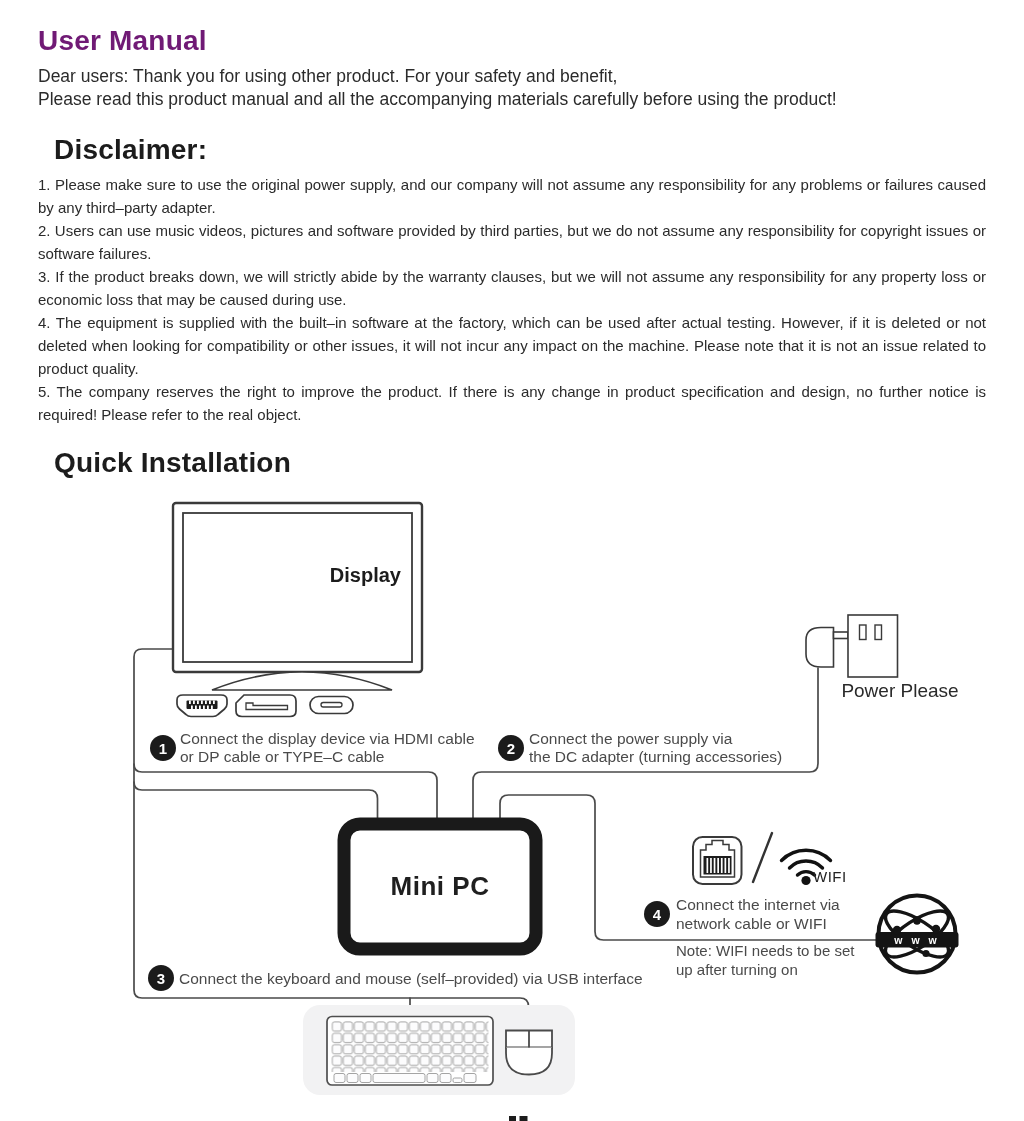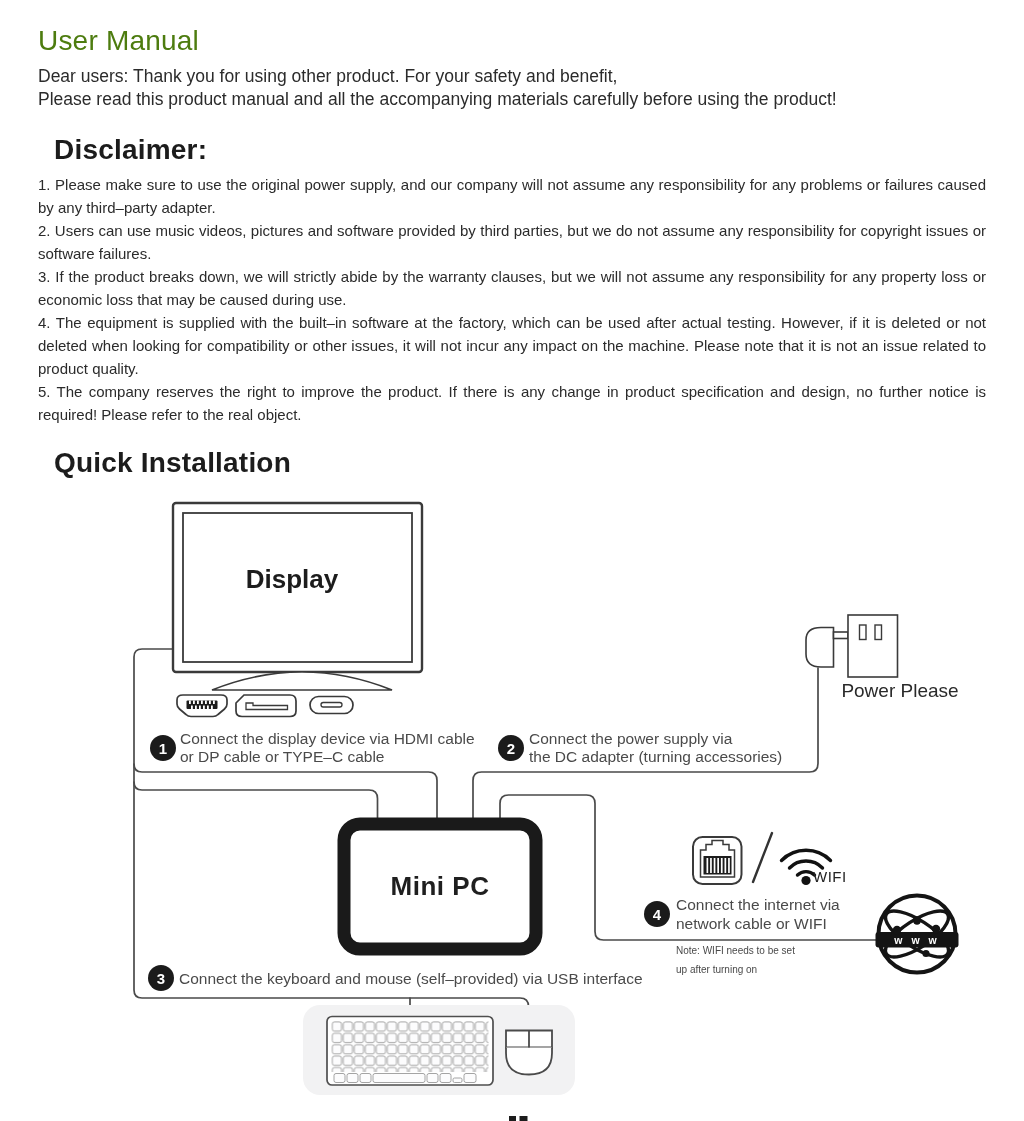--- a/index.html
+++ b/index.html
@@ -5,36 +5,36 @@
   html,body{margin:0;padding:0;background:#ffffff;}
   .page{
     position:relative;
     width:1024px;height:1121px;
     background:#ffffff;
     font-family:"Liberation Sans", sans-serif;
     color:#262626;
     overflow:hidden;
   }
   .content{padding:26px 38px 0 38px;}
-  h1.title{font-size:28px;font-weight:normal;line-height:30px;margin:0;color:#4d7c0f;letter-spacing:.2px;}
+  h1.title{font-size:28px;font-weight:bold;line-height:30px;margin:0;color:#701a75;letter-spacing:.2px;}
   .intro{margin-top:9px;font-size:17.5px;line-height:23px;color:#2b2b2b;}
   h2.sec{font-size:28px;font-weight:bold;line-height:30px;margin:24px 0 8px 16px;color:#1c1c1c;letter-spacing:.2px;}
   .disclaimer p{margin:0;font-size:15px;line-height:23px;text-align:justify;color:#2b2b2b;}
   h2.qi{margin-top:22px;}
 
   .diagram{position:absolute;left:0;top:488px;width:1024px;height:633px;}
   .abs{position:absolute;}
-  .display-label{left:183px;top:76px;width:218px;text-align:center;font-size:26px;font-weight:bold;color:#1c1c1c;}
+  .display-label{left:183px;top:76px;width:218px;text-align:right;font-size:20px;font-weight:bold;color:#1c1c1c;}
   .minipc-label{left:344px;top:336px;width:192px;height:125px;display:flex;align-items:center;justify-content:center;font-size:26px;font-weight:bold;color:#1f1f1f;letter-spacing:.5px;}
   .power-label{left:800px;top:192px;width:200px;text-align:center;font-size:19px;color:#2a2a2a;}
   .wifi-label{left:813px;top:380px;font-size:15px;color:#222;letter-spacing:.5px;}
   .step-dot{width:26px;height:26px;border-radius:50%;background:#1b1b1b;color:#fff;
     display:flex;align-items:center;justify-content:center;font-size:15px;font-weight:bold;}
   .step-text{font-size:15.5px;line-height:18px;color:#4a4a4a;}
-  .note-text{font-size:10px;line-height:19px;color:#4a4a4a;}
+  .note-text{font-size:15px;line-height:19px;color:#4a4a4a;}
 </style>
 </head>
 <body>
 
 <div class="page">
   <div class="content">
     <h1 class="title">User Manual</h1>
     <div class="intro">
       <div>Dear users: Thank you for using other product. For your safety and benefit,</div>
       <div>Please read this product manual and all the accompanying materials carefully before using the product!</div>

